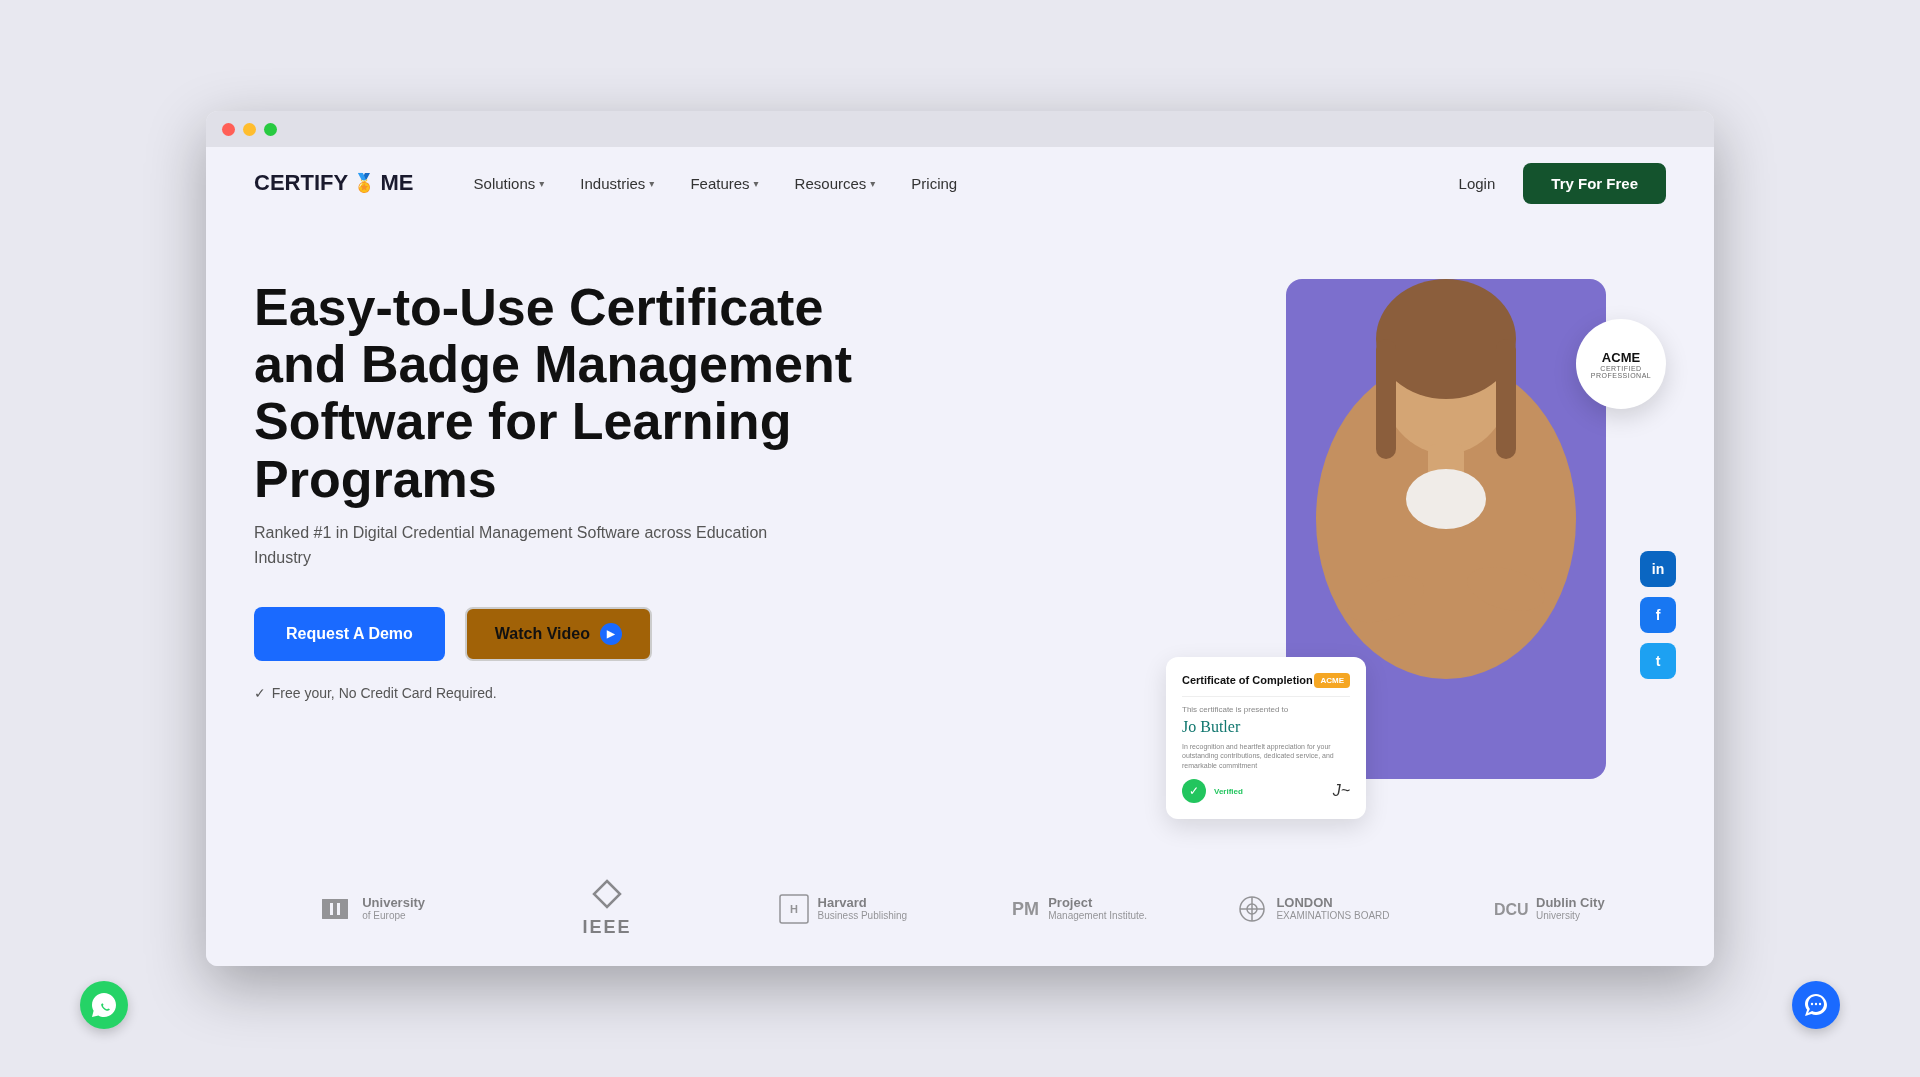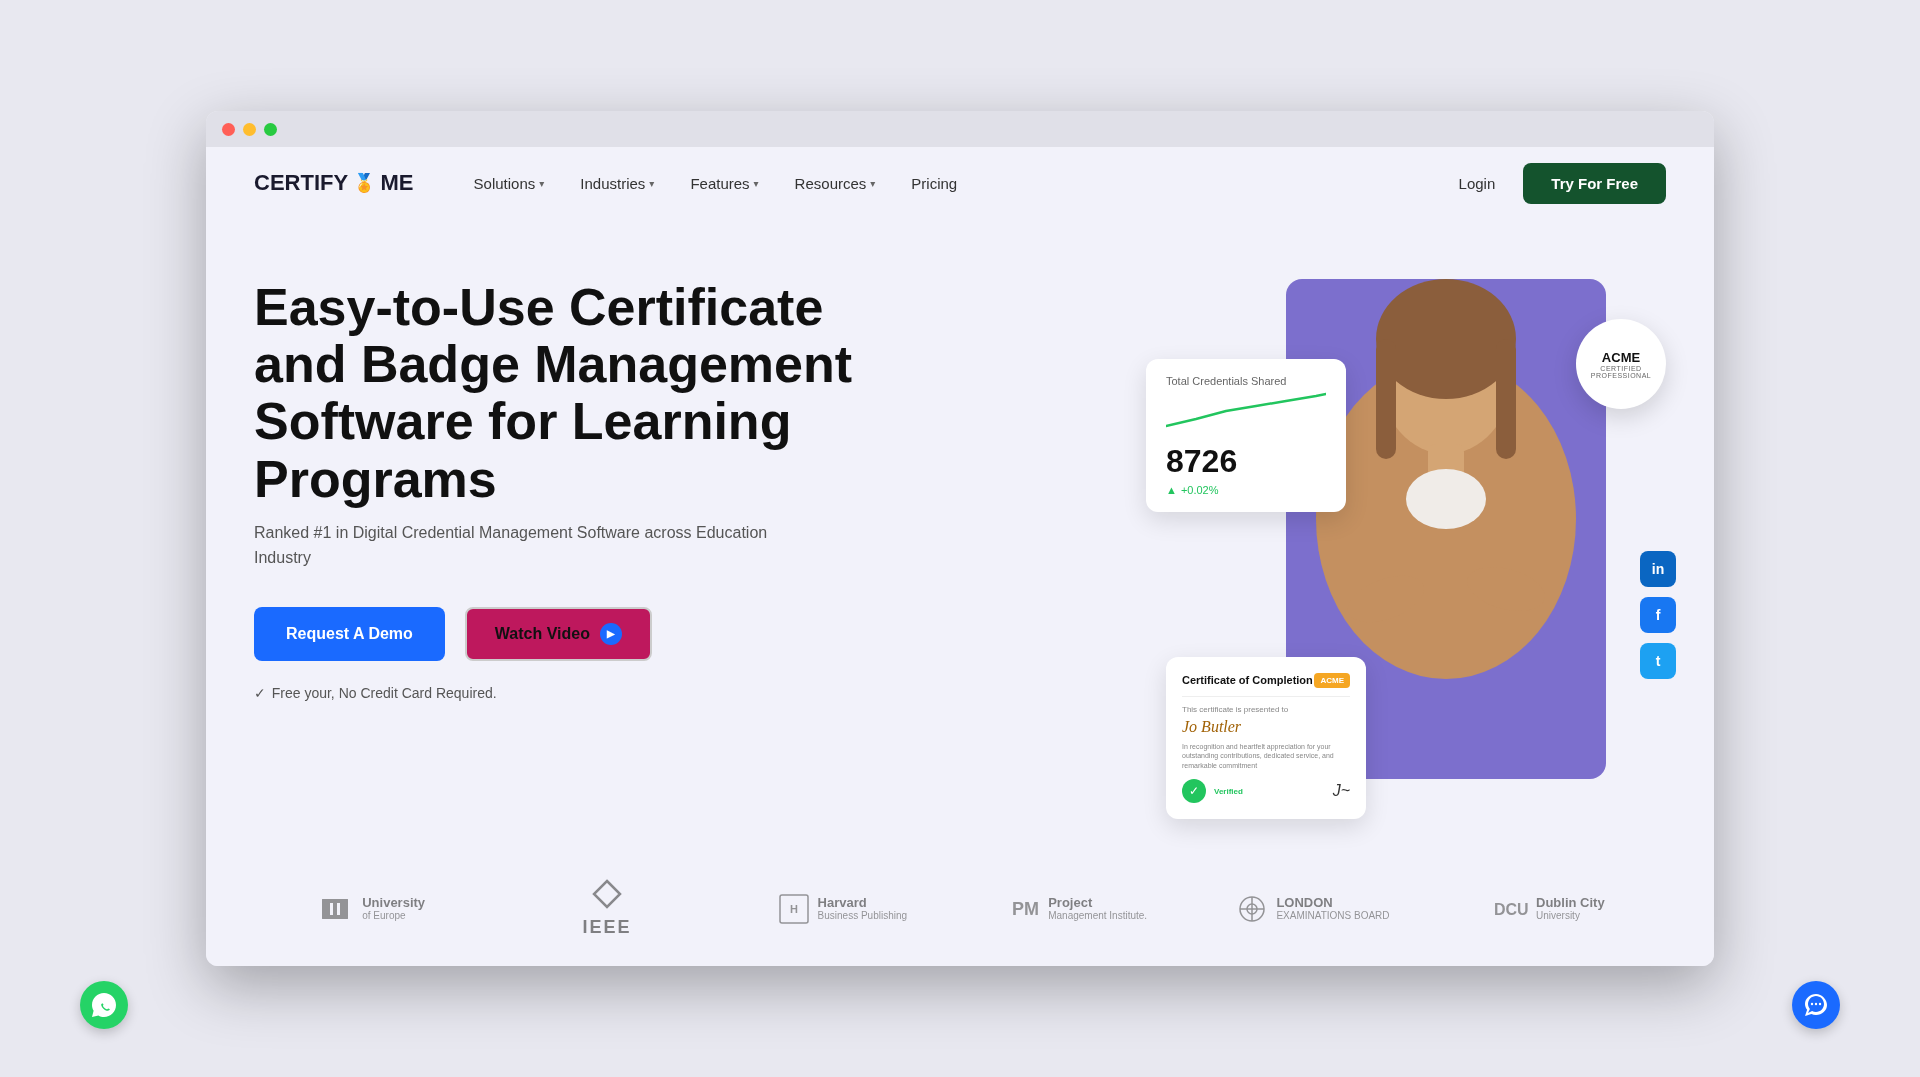--- a/index.html
+++ b/index.html
@@ -155,21 +155,21 @@
       color: white;
       border: none;
       padding: 16px 32px;
       border-radius: 8px;
       font-size: 16px;
       font-weight: 700;
       cursor: pointer;
     }
 
     .btn-video {
-      background: #be185d;
+      background: #a16207;
       color: #111;
       border: 2px solid #ccc;
       padding: 14px 28px;
       border-radius: 8px;
       font-size: 16px;
       font-weight: 600;
       cursor: pointer;
       display: flex;
       align-items: center;
       gap: 10px;
@@ -337,22 +337,21 @@
 
     .cert-presented {
       font-size: 8px;
       color: #888;
       margin-bottom: 4px;
     }
 
     .cert-name {
       font-family: 'Georgia', serif;
       font-size: 16px;
-      color: #a16207;
-      font-style: italic;
+      color: #0f766e;
       margin-bottom: 6px;
     }
 
     .cert-description {
       font-size: 7px;
       color: #888;
       line-height: 1.4;
       margin-bottom: 8px;
     }
 
@@ -585,31 +584,20 @@
 
             <rect x="162" y="185" width="36" height="40" rx="8" fill="#d4a574"></rect>
 
             <ellipse cx="180" cy="240" rx="40" ry="30" fill="#f0ece8"></ellipse>
 
             <ellipse cx="120" cy="340" rx="40" ry="20" fill="#c49060" transform="rotate(-20 120 340)"></ellipse>
             <ellipse cx="240" cy="330" rx="40" ry="20" fill="#c49060" transform="rotate(15 240 330)"></ellipse>
           </svg>
         </div>
 
-        <div class="card-stats">
-          <div class="card-stats-label">Total Credentials Shared</div>
-          <svg class="mini-chart" viewBox="0 0 160 40">
-            <polyline points="0,35 30,28 60,20 90,15 120,10 150,5 160,3" fill="none" stroke="#22c55e" stroke-width="2.5" stroke-linecap="round"></polyline>
-          </svg>
-          <div class="card-stats-number">8726</div>
-          <div class="card-stats-trend">
-            <span>▲</span>
-            <span>+0.02%</span>
-          </div>
-        </div>
 
         <div class="acme-badge">
           <div class="acme-badge-name">ACME</div>
           <div class="acme-badge-sub">CERTIFIED PROFESSIONAL</div>
         </div>
 
         <div class="cert-card">
           <div class="cert-header">
             <div class="cert-title">Certificate of Completion</div>
             <div class="cert-acme-tag">ACME</div>

